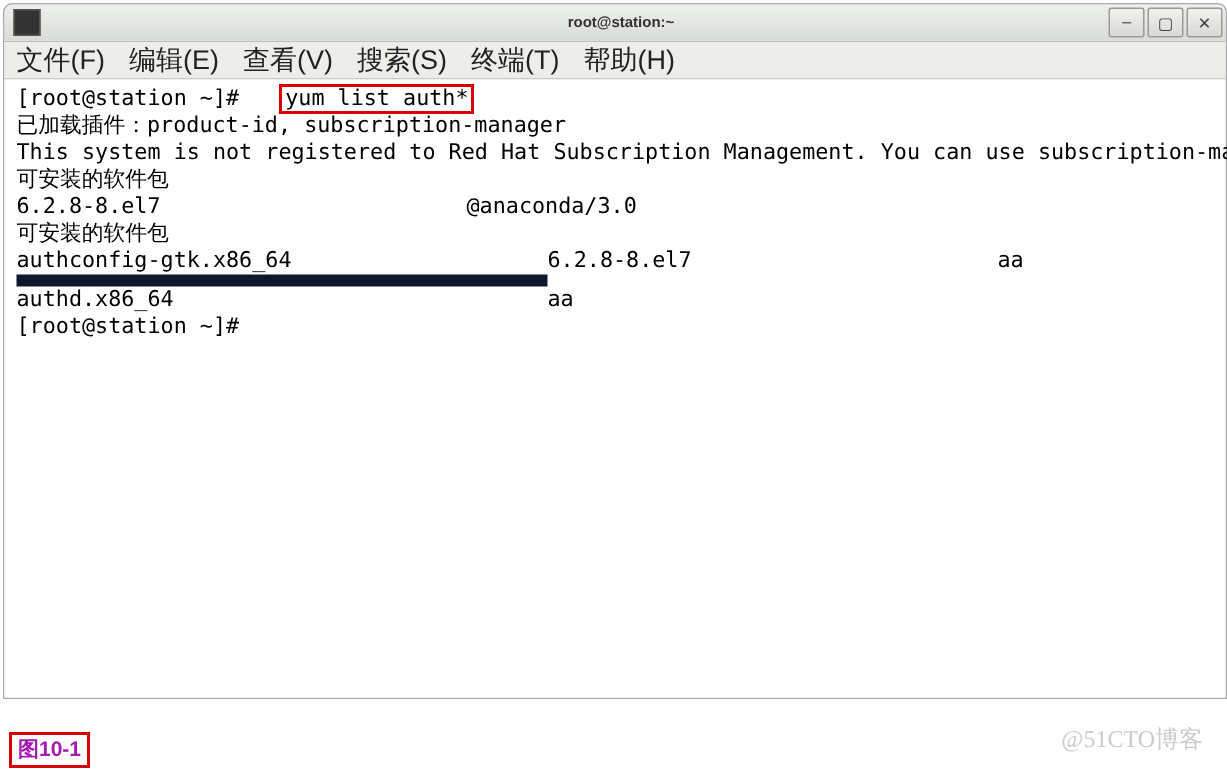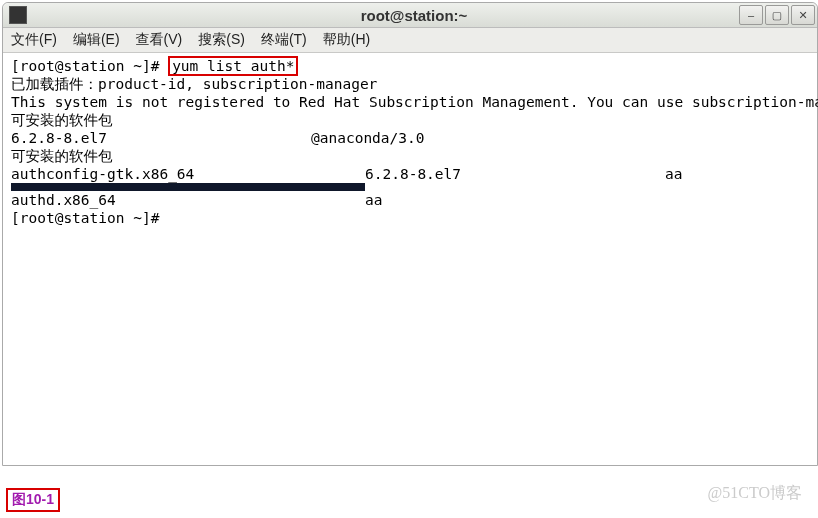--- a/index.html
+++ b/index.html
@@ -1,25 +1,25 @@
 <!DOCTYPE html>
 <html><head>
 <meta charset="utf-8">
 <style>
   html,body{margin:0;padding:0;font-family:sans-serif;background:#fff;width:818px;height:518px;overflow:hidden;position:relative}
   .win{position:absolute;left:2px;top:2px;width:814px;border:1px solid #aaa;border-radius:6px 6px 0 0;background:#fff}
   .titlebar{height:24px;background:linear-gradient(#eef0ec,#d9dcd6);border-bottom:1px solid #bcbcbc;border-radius:6px 6px 0 0;display:flex;align-items:center;position:relative}
   .titlebar .ticon{width:16px;height:16px;margin:0 6px 0 6px;border:1px solid #555;background:#333;display:inline-block}
-  .titlebar .title{flex:1;text-align:center;font-family:sans-serif;font-size:15px;font-weight:bold;color:#333;margin-left:-22px}
+  .titlebar .title{flex:1;text-align:center;font-family:sans-serif;font-size:10px;font-weight:bold;color:#333;margin-left:-22px}
   .wbtns{position:absolute;right:2px;top:2px;display:flex}
   .wbtn{width:22px;height:18px;margin-left:2px;background:linear-gradient(#f2f2f0,#d8d9d4);border:1px solid #9a9a98;border-radius:2px;display:flex;align-items:center;justify-content:center;font-size:11px;color:#444;cursor:pointer}
-  .menubar{height:24px;background:#ededea;border-bottom:1px solid #c9c9c7;display:flex;align-items:center;font-size:14px;color:#222}
+  .menubar{height:24px;background:#ededea;border-bottom:1px solid #c9c9c7;display:flex;align-items:center;font-size:18px;color:#222}
   .menuitem{padding:0 8px;cursor:pointer}
   .term{font-family:"DejaVu Sans Mono","Noto Sans Mono",monospace;font-size:14.5px;line-height:18px;color:#000;padding:4px 8px 8px 8px;background:#fff;min-height:400px;white-space:pre}
-  .hl1{border:2px solid #d80000;padding:0 2px;margin:-2px 0}
+  .hl1{border:2px solid #d80000;padding:0 2px;margin:-2px 18px}
   .ul{border-bottom:8px solid #0f172a}
   .row{display:flex;width:780px}
   .c1{width:354px}
   .c2{width:300px}
   .c3{flex:1}
   .fig{position:absolute;left:6px;bottom:6px;border:2px solid #d80000;color:#a21caf;font-size:14px;font-weight:bold;padding:1px 4px;font-family:sans-serif;background:#fff}
   .wm{position:absolute;right:16px;bottom:14px;color:#cbcbcb;font-size:16px;font-family:Liberation Serif, serif}
 </style>
 </head>
 <body>

